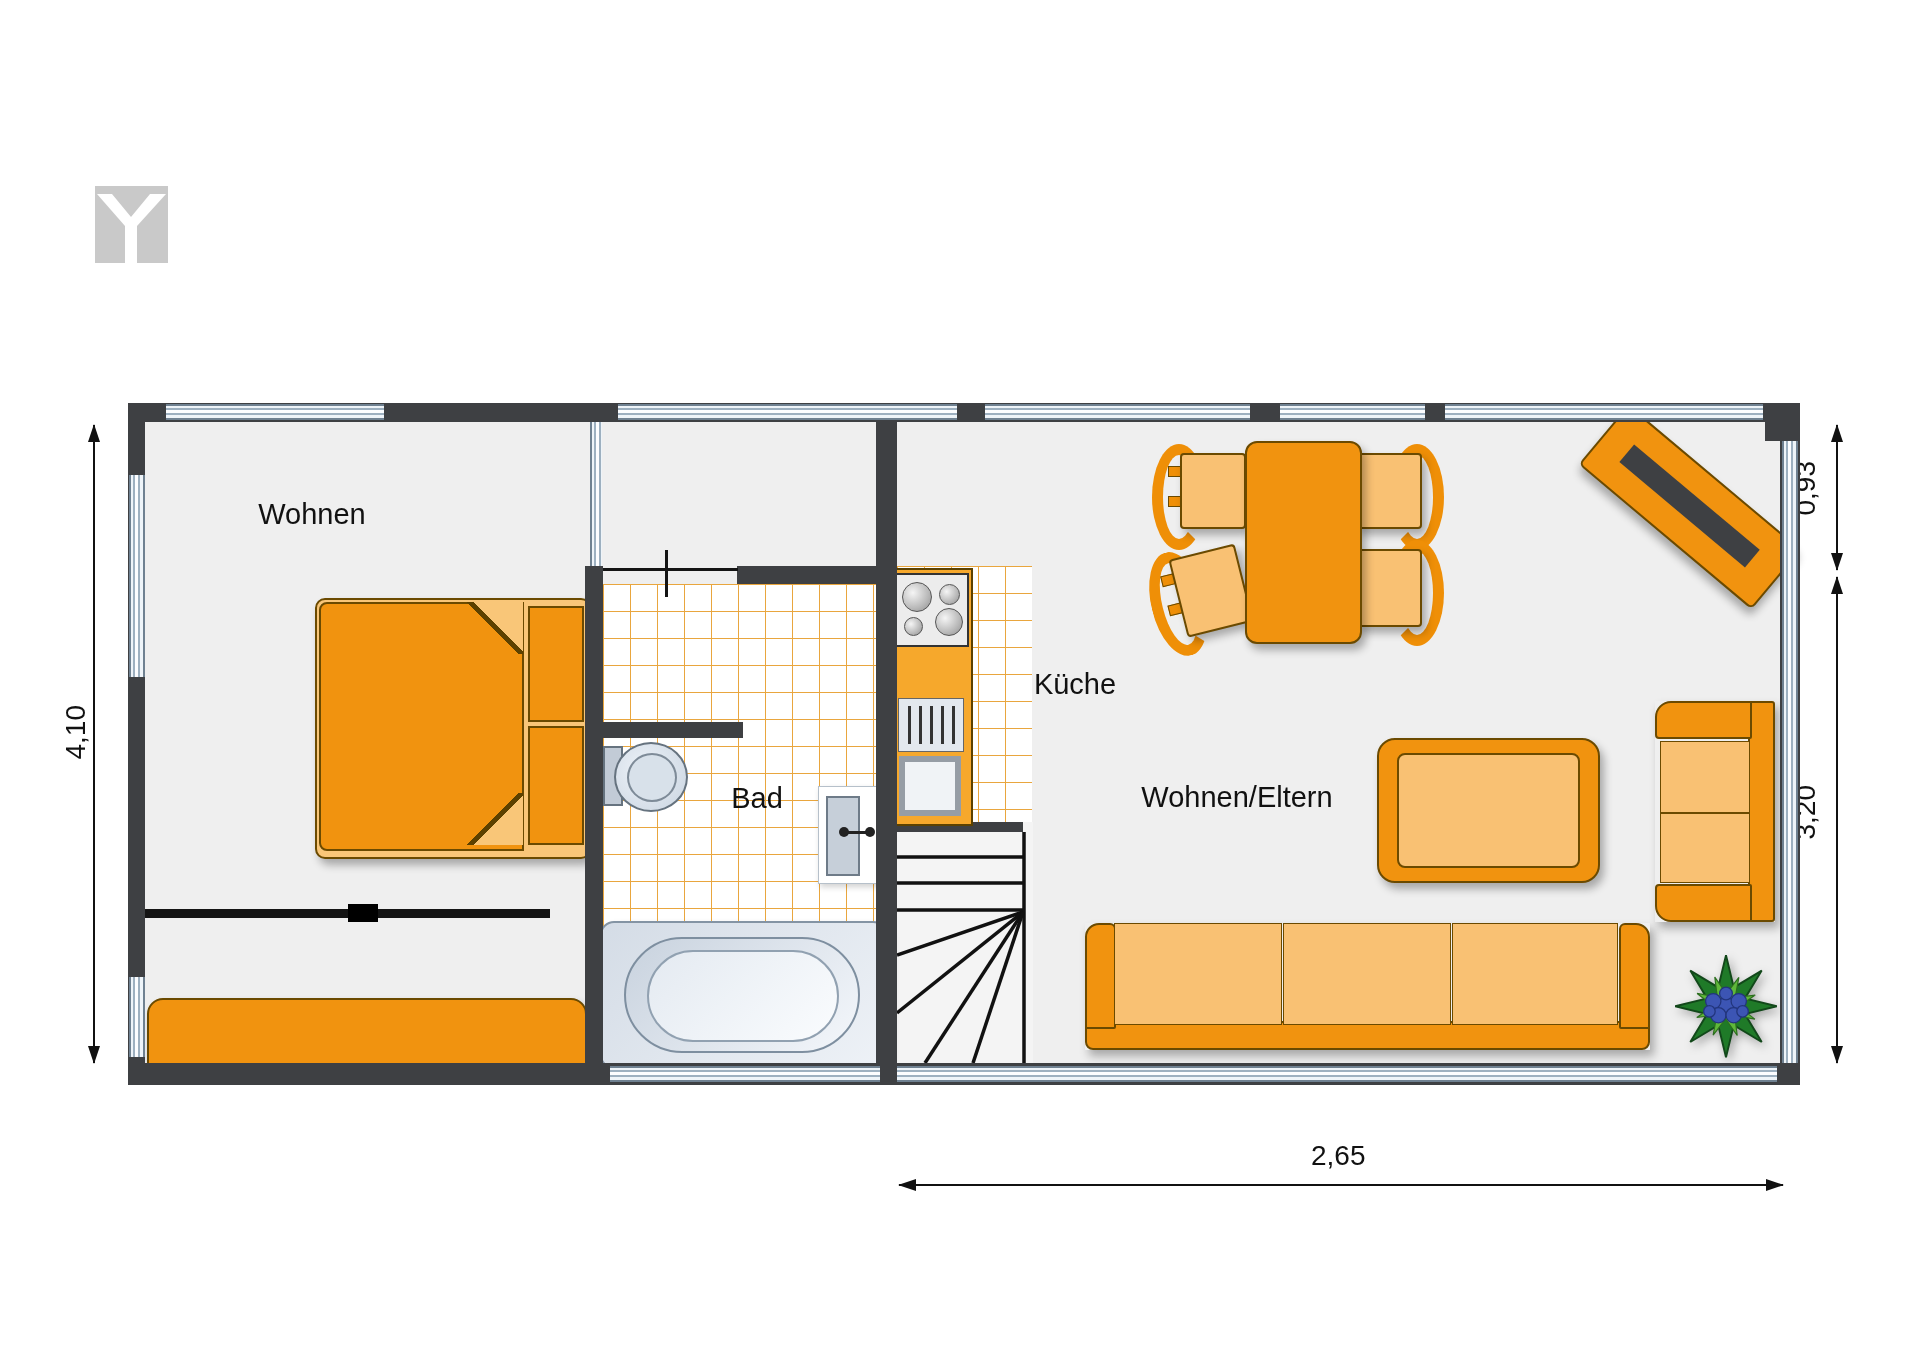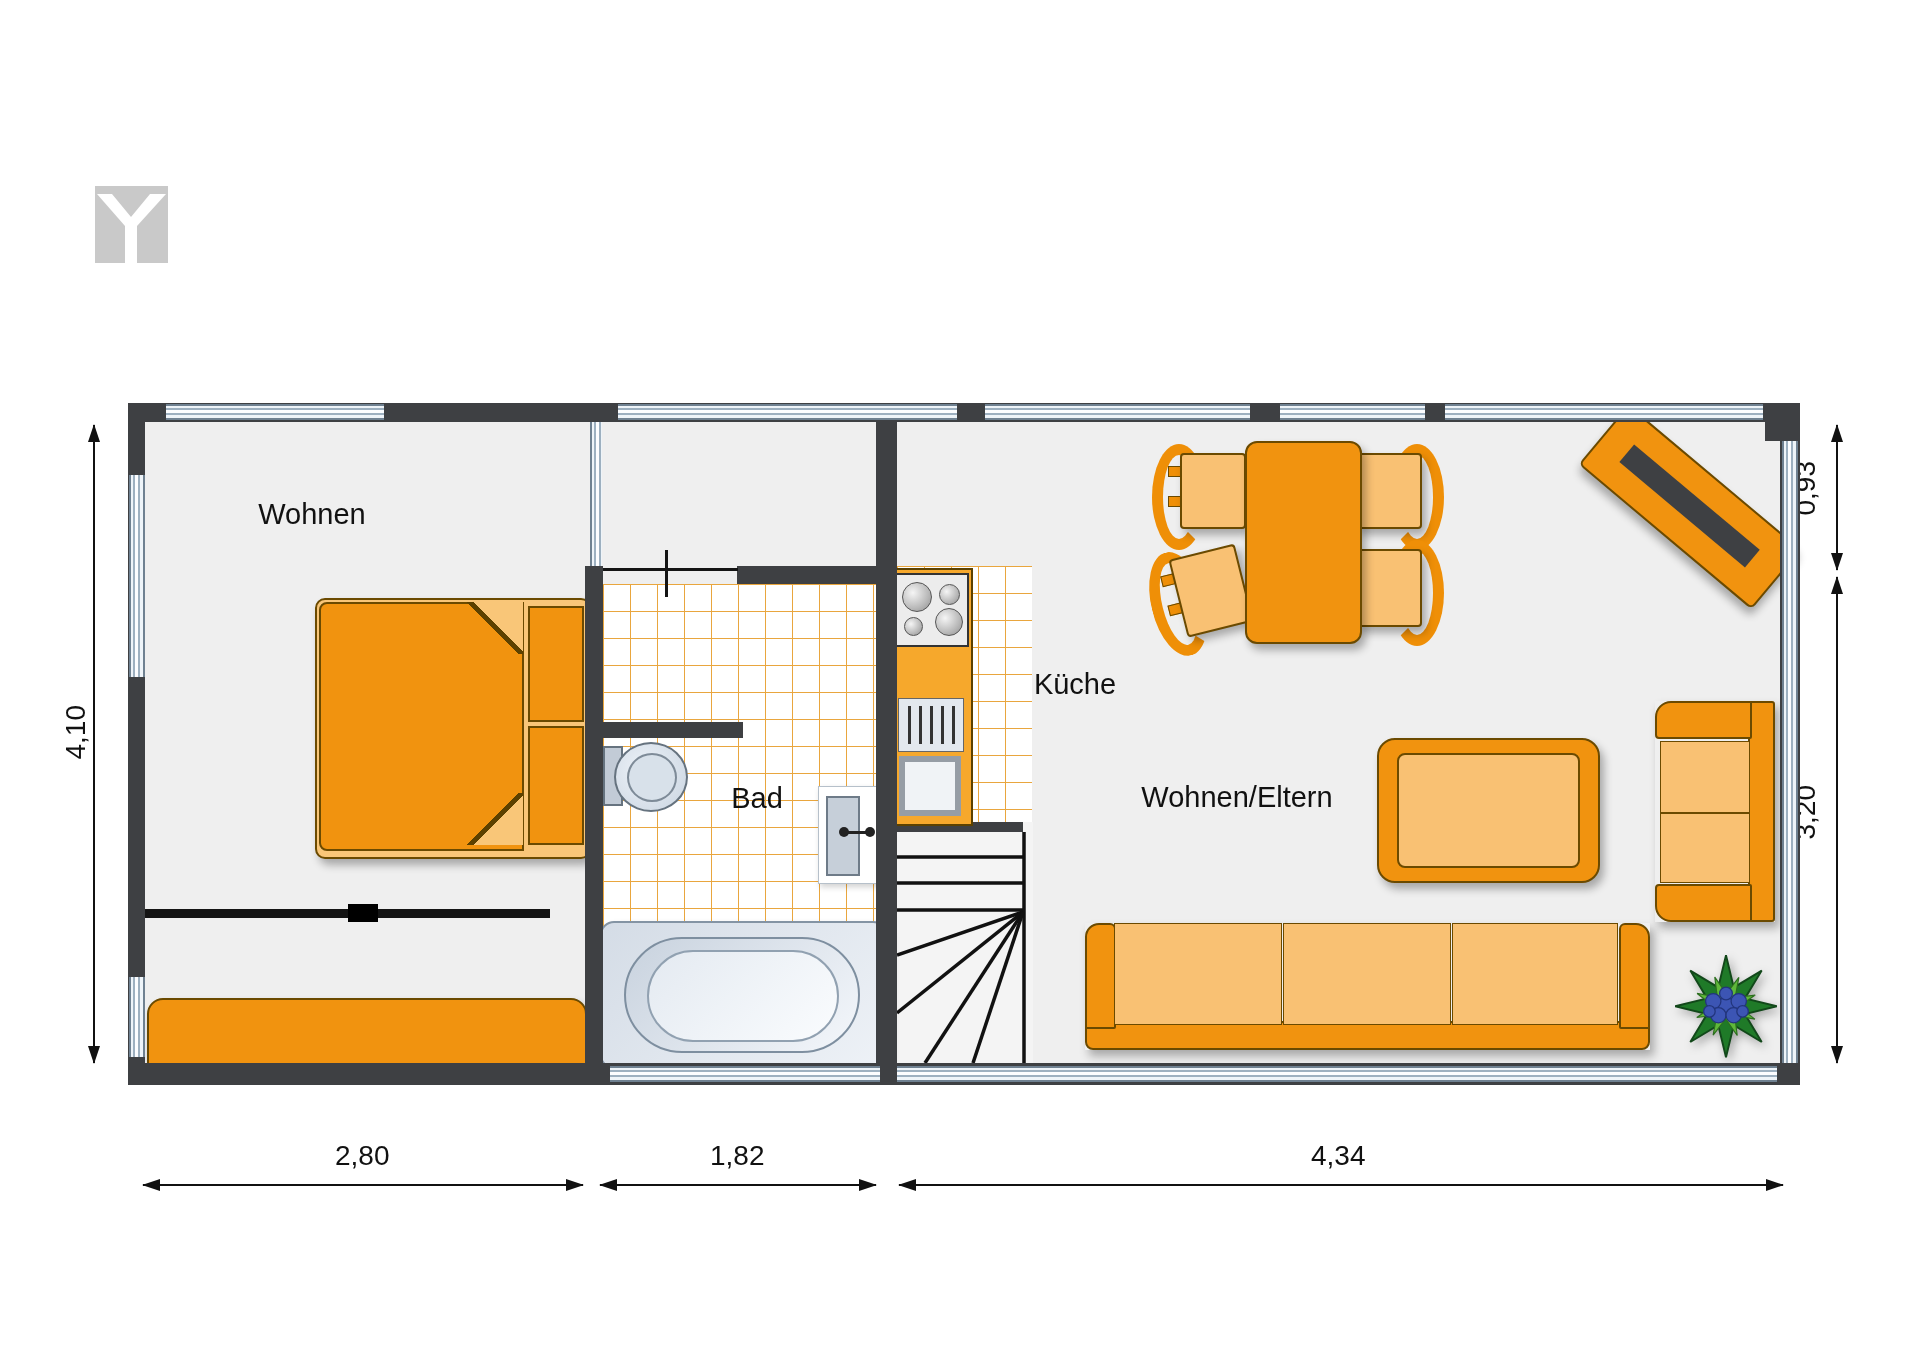--- a/index.html
+++ b/index.html
@@ -63,34 +63,22 @@
     <div class="ah ah-d" style="left:7px;bottom:-1px;"></div>
     <div class="dimlbl vtext" style="left:-34px;top:36px;">0,93</div>
   </div>
   <div class="abs" style="left:1824px;top:577px;width:40px;height:486px;">
     <div class="dline" style="left:12px;top:0;width:2px;height:486px;"></div>
     <div class="ah ah-u" style="left:7px;top:-1px;"></div>
     <div class="ah ah-d" style="left:7px;bottom:-1px;"></div>
     <div class="dimlbl vtext" style="left:-34px;top:208px;">3,20</div>
   </div>
 
-  <div class="abs" style="left:143px;top:1140px;width:440px;height:56px;">
-    <div class="dimlbl" style="left:192px;top:0;">2,80</div>
-    <div class="dline" style="left:0;top:44px;width:440px;height:2px;"></div>
-    <div class="ah ah-l" style="left:-1px;top:39px;"></div>
-    <div class="ah ah-r" style="right:-1px;top:39px;"></div>
-  </div>
-  <div class="abs" style="left:600px;top:1140px;width:276px;height:56px;">
-    <div class="dimlbl" style="left:110px;top:0;">1,82</div>
-    <div class="dline" style="left:0;top:44px;width:276px;height:2px;"></div>
-    <div class="ah ah-l" style="left:-1px;top:39px;"></div>
-    <div class="ah ah-r" style="right:-1px;top:39px;"></div>
-  </div>
   <div class="abs" style="left:899px;top:1140px;width:884px;height:56px;">
-    <div class="dimlbl" style="left:412px;top:0;">4,34</div>
+    <div class="dimlbl" style="left:412px;top:0;">2,65</div>
     <div class="dline" style="left:0;top:44px;width:884px;height:2px;"></div>
     <div class="ah ah-l" style="left:-1px;top:39px;"></div>
     <div class="ah ah-r" style="right:-1px;top:39px;"></div>
   </div>
 
   <div class="floor" style="left:145px;top:422px;width:1635px;height:641px;"></div>
   <div class="tiles" style="left:603px;top:584px;width:273px;height:479px;"></div>
   <div class="tiles" style="left:897px;top:566px;width:135px;height:256px;"></div>
 
   <div class="abs" style="left:897px;top:822px;width:136px;height:241px;background:#f4f4f4;">

